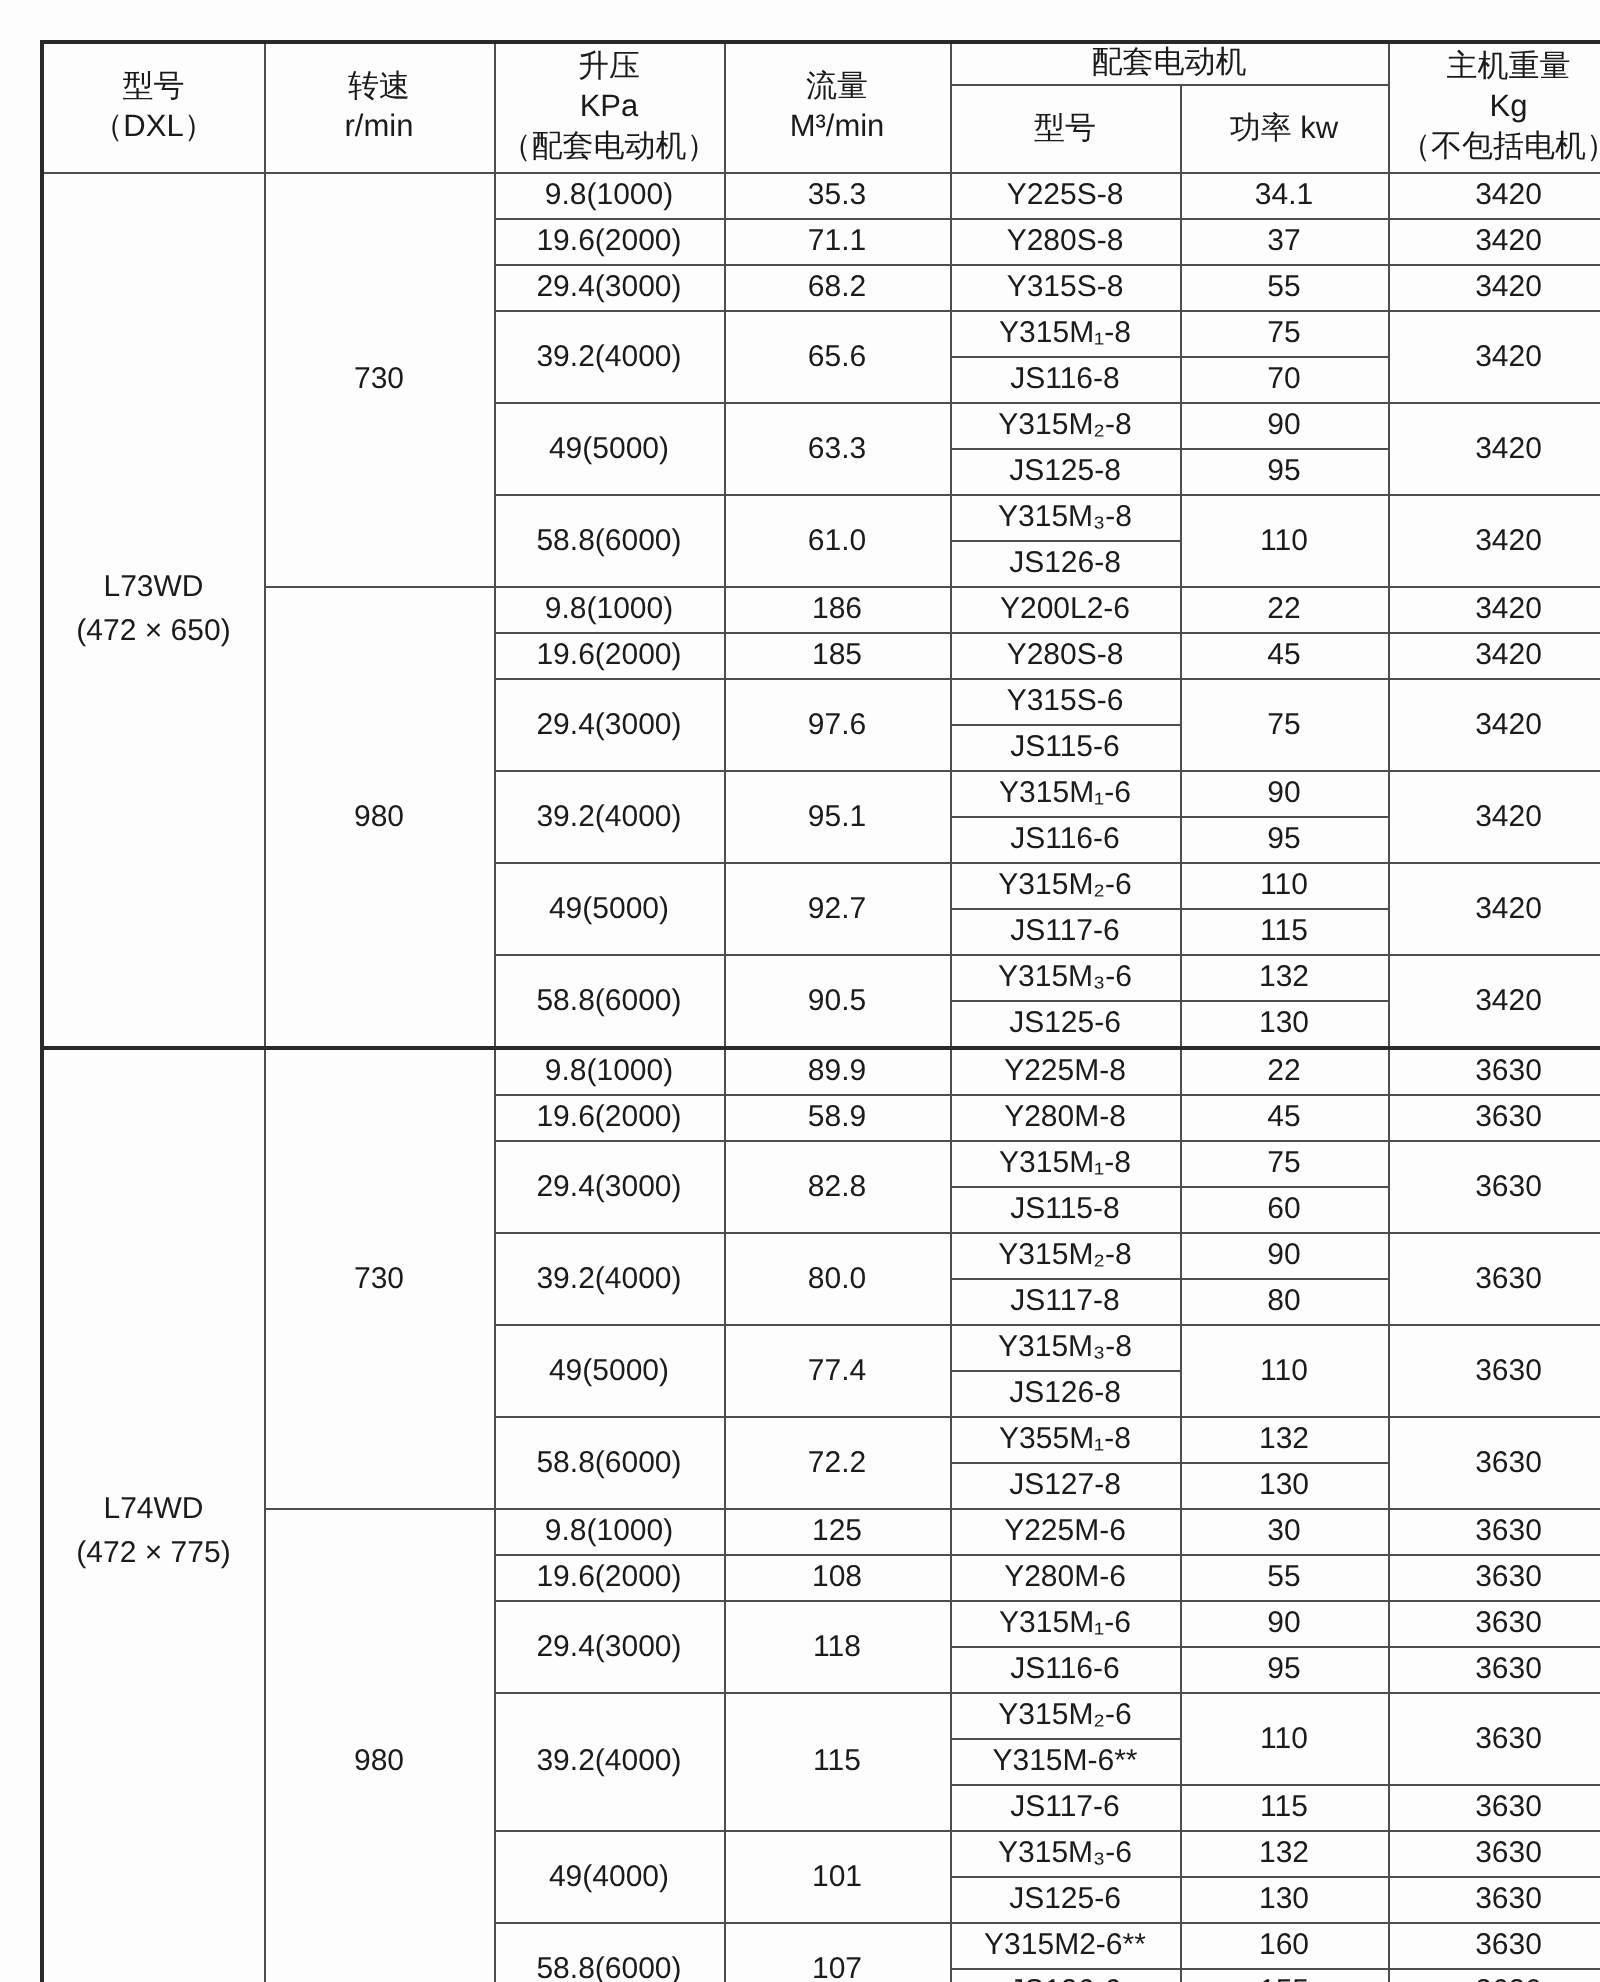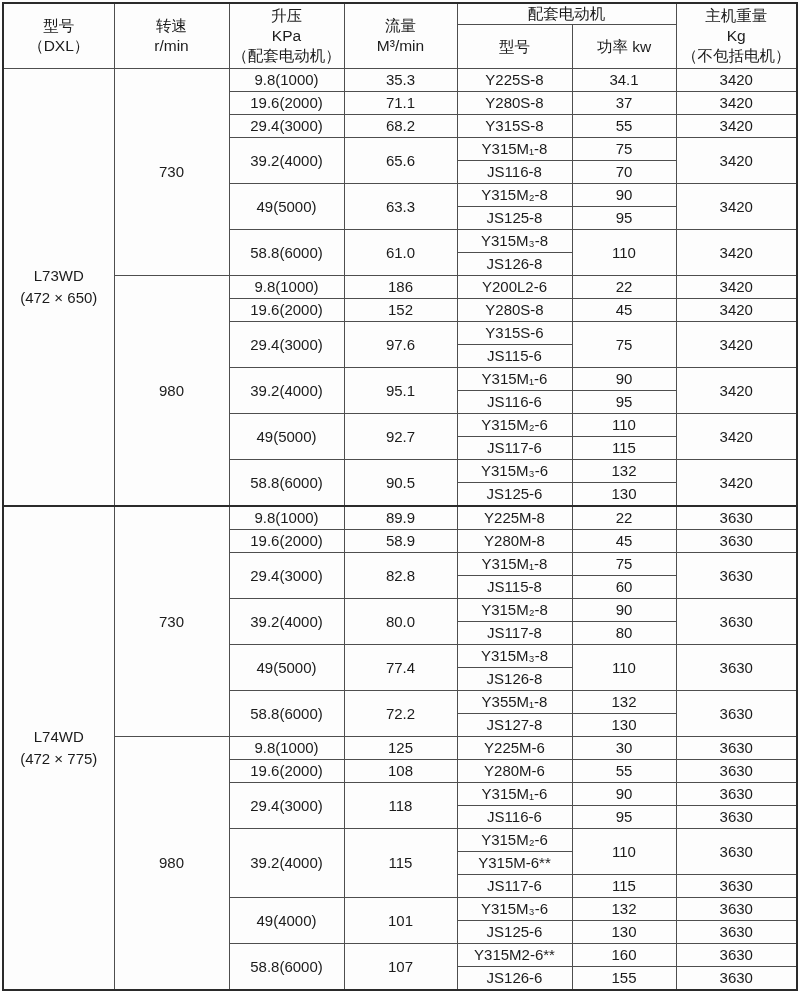--- a/index.html
+++ b/index.html
@@ -1,18 +1,18 @@
 <!DOCTYPE html>
 <html><head>
 <meta charset="utf-8">
 <style>
   html, body { margin: 0; padding: 0; background: #ffffff; }
   .page {
     width: 800px; height: 991px; box-sizing: border-box;
-    background: #fdfdfd; padding: 2px;
+    background: #fdfdfd; padding: 20px;
   }
   table.spec {
     width: 794px; height: 985px;
     border-collapse: collapse; table-layout: fixed;
     font-family: "Liberation Sans", "DejaVu Sans", sans-serif;
     color: #1b1b1b;
     border: 2px solid #2a2a2a;
   }
   table.spec th, table.spec td {
     border: 1px solid #4e4e4e;
@@ -127,21 +127,21 @@
         <tr>
           <td rowspan="10">980</td>
           <td>9.8(1000)</td>
           <td>186</td>
           <td>Y200L2-6</td>
           <td>22</td>
           <td>3420</td>
         </tr>
         <tr>
           <td>19.6(2000)</td>
-          <td>152</td>
+          <td>185</td>
           <td>Y280S-8</td>
           <td>45</td>
           <td>3420</td>
         </tr>
         <tr>
           <td rowspan="2">29.4(3000)</td>
           <td rowspan="2">97.6</td>
           <td>Y315S-6</td>
           <td rowspan="2">75</td>
           <td rowspan="2">3420</td>

